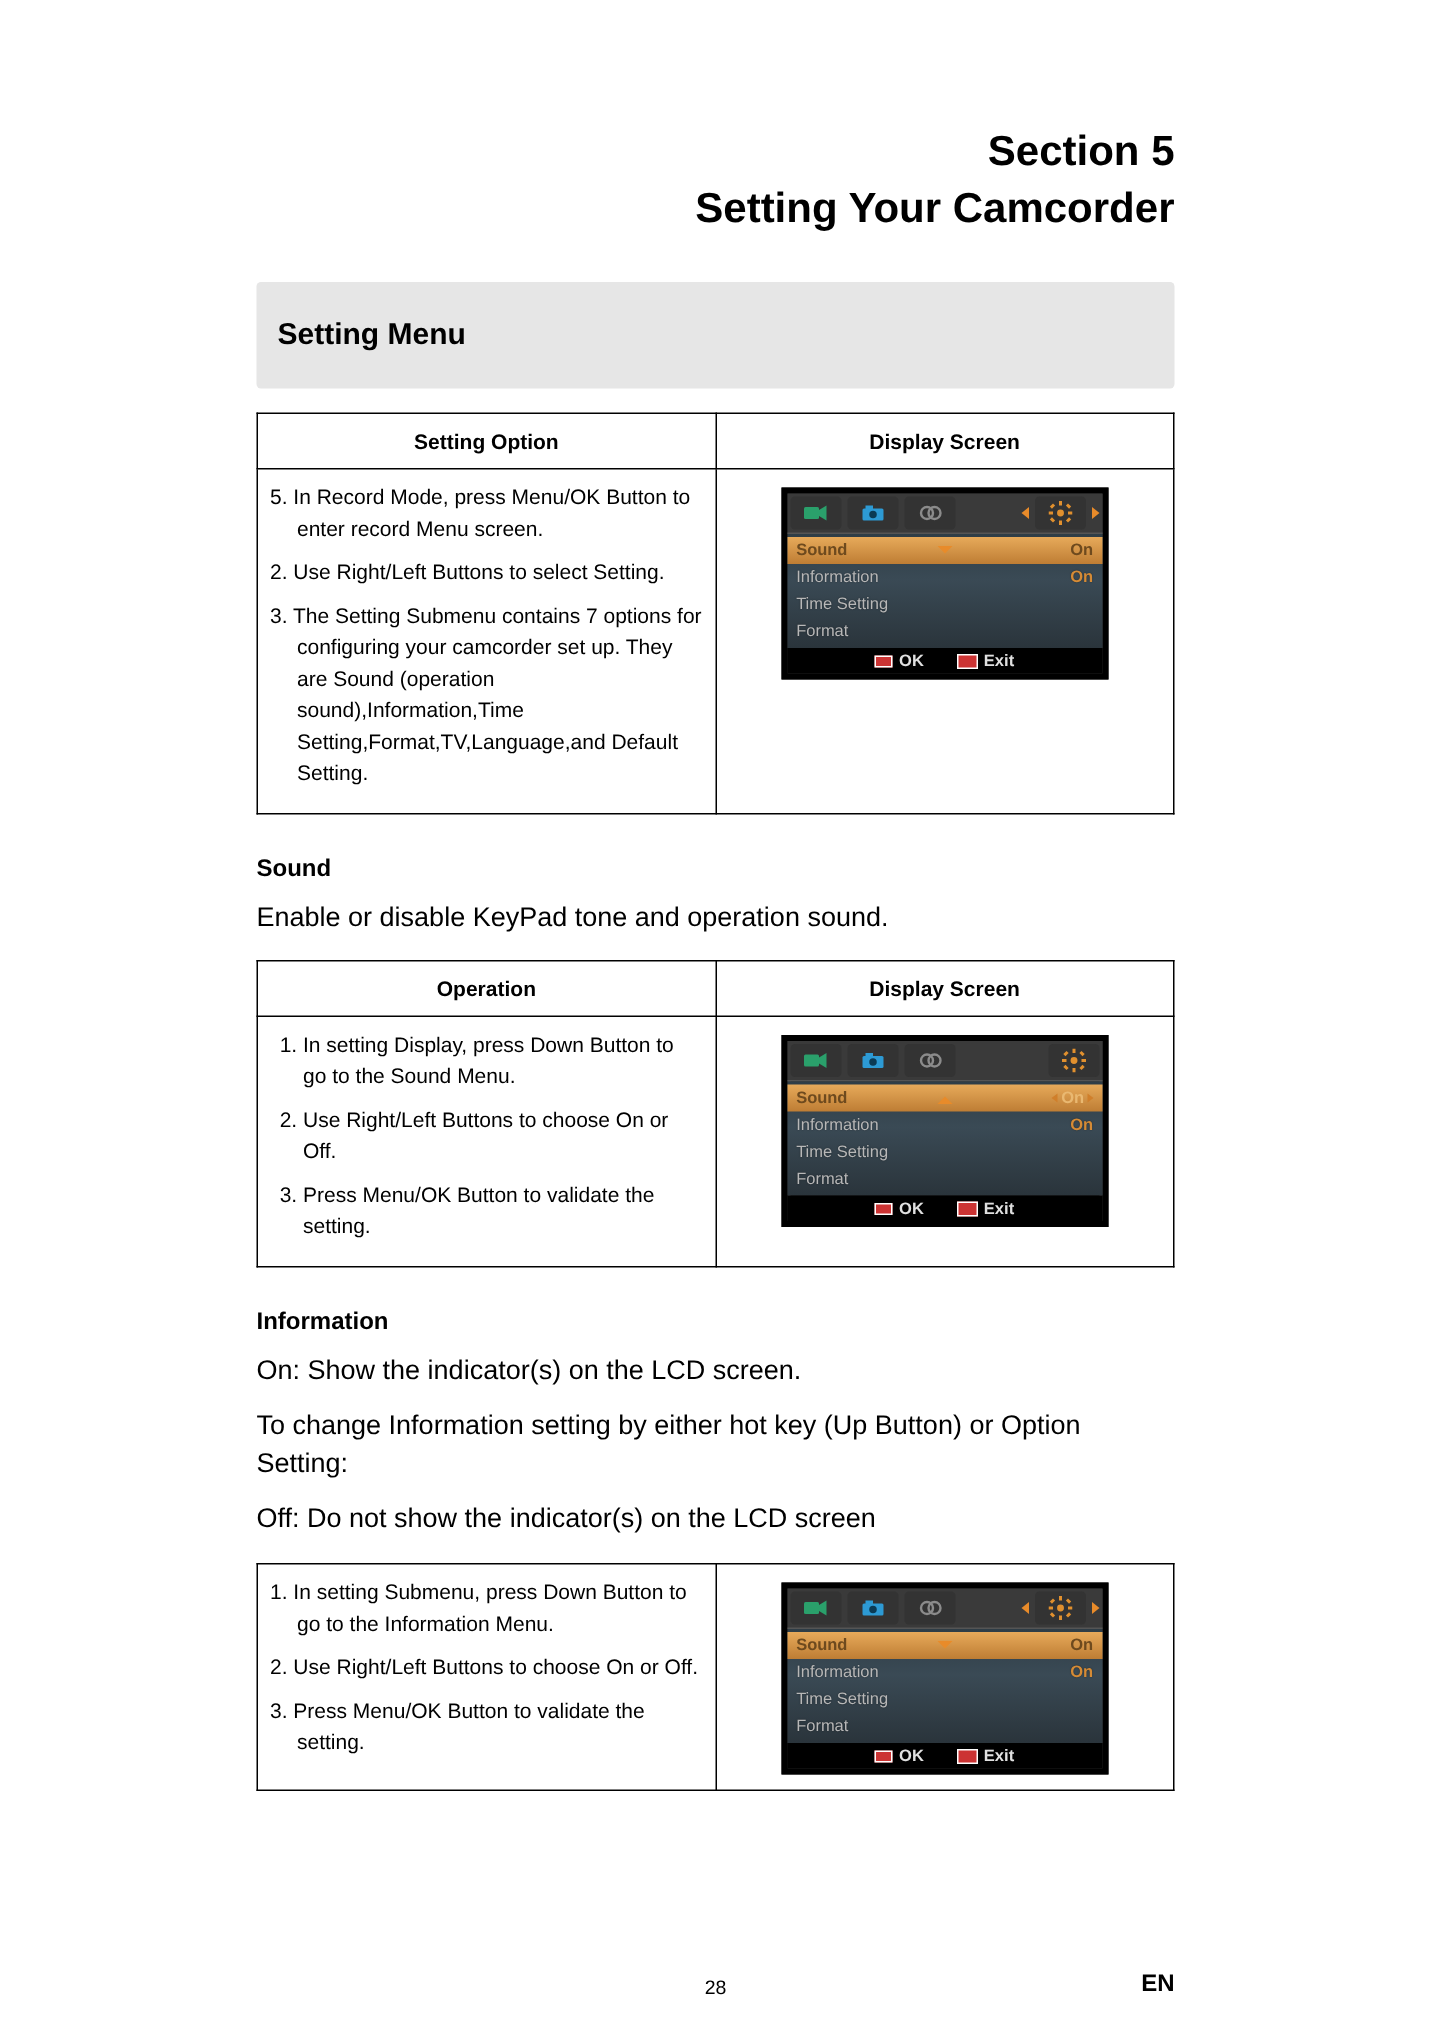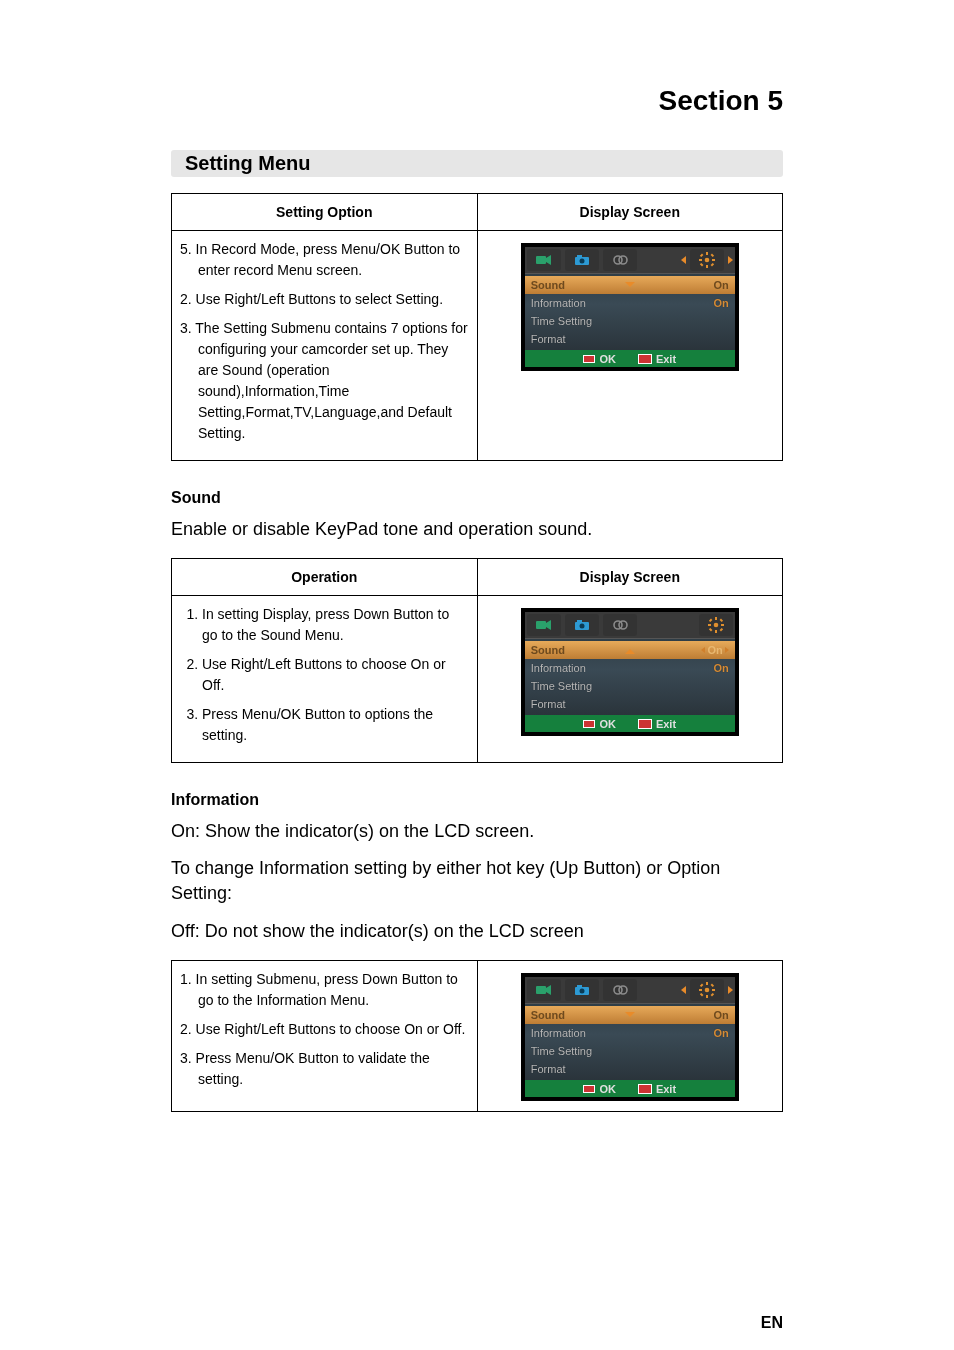--- a/index.html
+++ b/index.html
@@ -20,21 +20,21 @@
   h1 {
     margin: 0;
     text-align: right;
     font-weight: bold;
     font-size: 28px;
     line-height: 1.35;
   }
   .section-title-bar {
     background: #e6e6e6;
     border-radius: 3px;
-    padding: 2px 14px;
+    padding: 24px 14px;
     margin: 30px 0 14px 0;
     font-size: 20px;
     font-weight: bold;
   }
   table.content-table {
     width: 100%;
     border-collapse: collapse;
     border: 1px solid #000;
     font-size: 14px;
     margin: 16px 0 18px 0;
@@ -145,21 +145,21 @@
     width:0; height:0;
     border-top:3px solid transparent;
     border-bottom:3px solid transparent;
   }
   .lcd .row .mini-arrow.l { border-right:4px solid #d07f2b; }
   .lcd .row .mini-arrow.r { border-left :4px solid #d07f2b; }
   .lcd .footer {
     display: flex;
     justify-content: center;
     gap: 22px;
-    background: #15803d;
+    background: #000000;
     padding: 3px 0 2px 0;
     color: #e0e0e0;
     font-size: 11px;
     font-weight: bold;
   }
   .lcd .footer .btn {
     display: inline-flex;
     align-items: center;
     gap: 4px;
   }
@@ -207,20 +207,21 @@
     font-weight: bold;
   }
 </style>
 </head>
 <body>
 
 <div class="page">
 
   <h1>
     <span>Section 5</span><br>
+    <span>Setting Your Camcorder</span>
   </h1>
 
   <div class="section-title-bar">Setting Menu</div>
 
   <table class="content-table">
     <colgroup>
         <col class="col-left">
         <col class="col-right">
       </colgroup>
     <tbody>
@@ -324,21 +325,21 @@
     <tbody>
         <tr>
       <th>Operation</th>
       <th>Display Screen</th>
     </tr>
     <tr>
       <td>
         <ol class="steps">
           <li>In setting Display, press Down Button to go to the Sound Menu.</li>
           <li>Use Right/Left Buttons to choose On or Off.</li>
-          <li>Press Menu/OK Button to options the setting.</li>
+          <li>Press Menu/OK Button to validate the setting.</li>
         </ol>
       </td>
       <td class="screen-cell">
 
         <div class="lcd">
           <div class="tabbar">
             <span class="tab inactive">
               <svg width="16" height="12">
                     <rect x="0" y="2" width="10" height="8" rx="1" fill="#2aa06b"></rect>
                     <polygon points="10,4 15,1 15,11 10,8" fill="#2aa06b"></polygon>
@@ -502,14 +503,15 @@
                   <span class="ret"></span>
                   <span>Exit</span>
                 </span>
           </div>
         </div>
       </td>
     </tr>
   </tbody>
     </table>
 
+  <div class="page-number">28</div>
   <div class="page-lang">EN</div>
 </div>
 
 </body></html>

